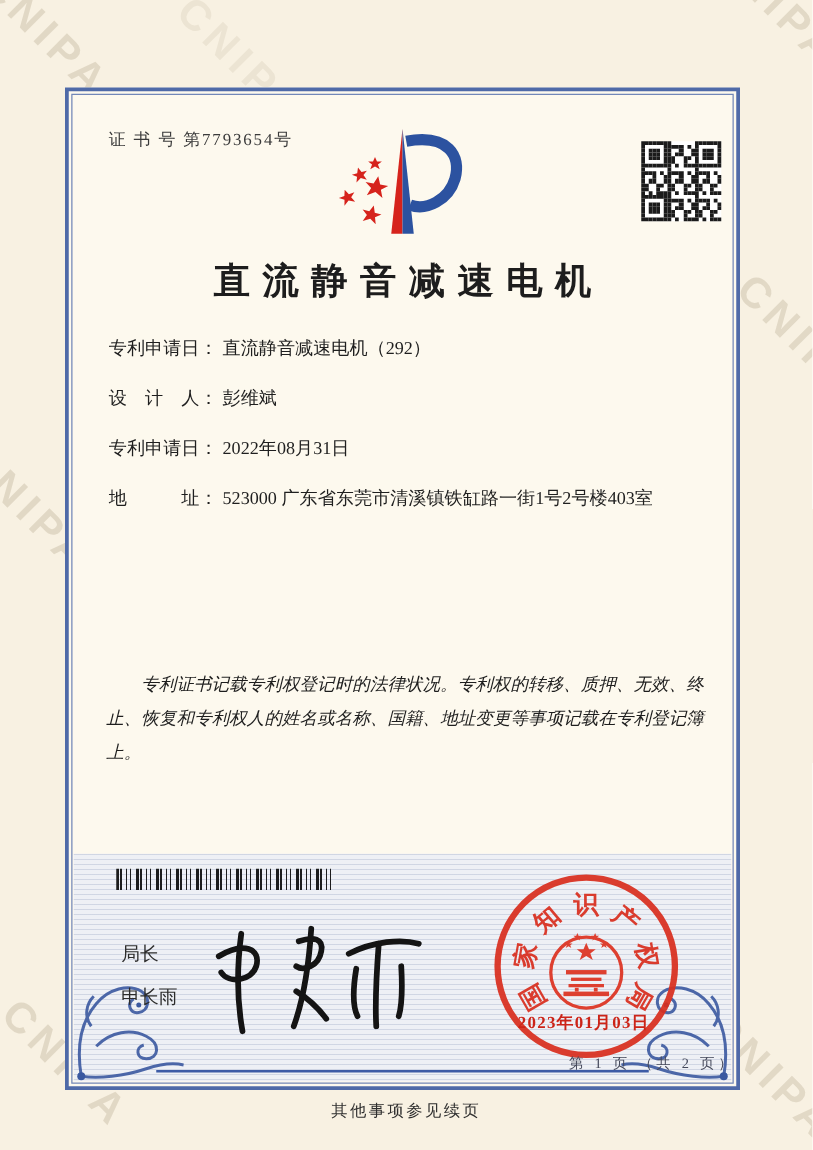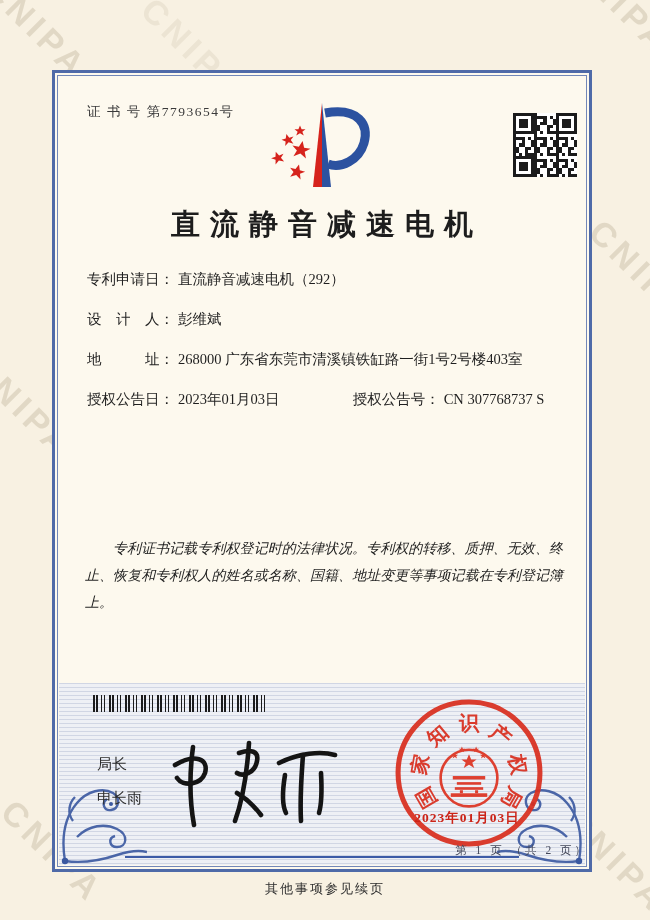--- a/index.html
+++ b/index.html
@@ -527,29 +527,24 @@
     <div class="title">直流静音减速电机</div>
 
     <div class="fields">
       <div class="frow">
         <span class="lab">专利申请日：</span><span class="val">直流静音减速电机（292）</span>
       </div>
       <div class="frow">
         <span class="lab">设　计　人：</span><span class="val">彭维斌</span>
       </div>
       <div class="frow">
-        <span class="lab">地　　　址：</span><span class="val">268000 广东省东莞市清溪镇铁缸路一街1号2号楼403室</span>
+        <span class="lab">专利申请日：</span><span class="val">2022年08月31日</span>
       </div>
-      <div class="frow grant">
-        <span class="pair1">
-          <span class="lab">授权公告日：</span><span class="val">2023年01月03日</span>
-        </span>
-        <span>
-          <span class="lab">授权公告号：</span><span class="val">CN 307768737 S</span>
-        </span>
+      <div class="frow">
+        <span class="lab">地　　　址：</span><span class="val">523000 广东省东莞市清溪镇铁缸路一街1号2号楼403室</span>
       </div>
     </div>
 
     <div class="body-text">
       <p>专利证书记载专利权登记时的法律状况。专利权的转移、质押、无效、终止、恢复和专利权人的姓名或名称、国籍、地址变更等事项记载在专利登记簿上。</p>
     </div>
 
     <div class="band">
       <div class="band-rule"></div>
       <svg class="flourish fl-left" viewBox="0 0 88 88">

